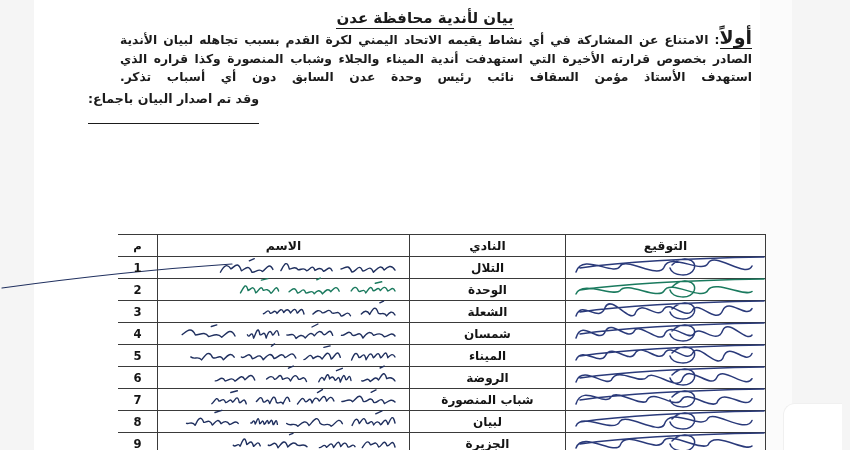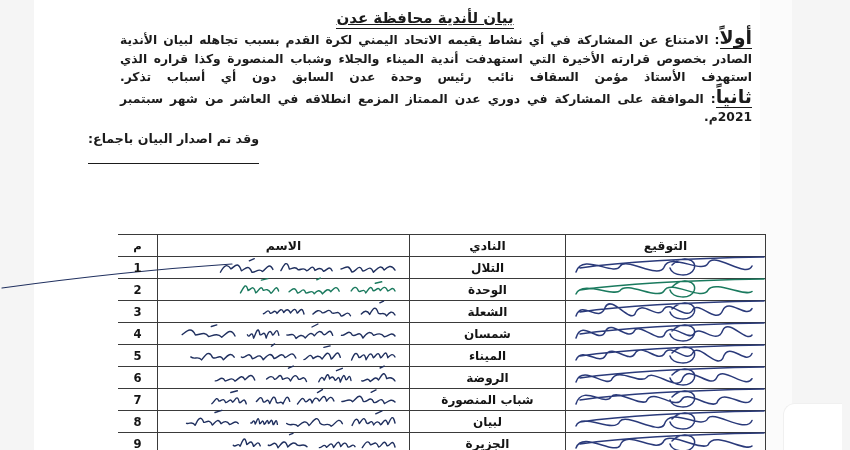--- a/index.html
+++ b/index.html
@@ -57,21 +57,20 @@
   }
 
   .doc-title {
     text-align: center;
     font-size: 15px;
     font-weight: bold;
     letter-spacing: .2px;
     margin: 9px 0 0 0;
     padding-bottom: 1px;
     display: block;
-    text-decoration: underline;
   }
   .doc-title span {
     border-bottom: 1.4px solid #1b1b1b;
     padding-bottom: 1px;
   }
 
   .para {
     font-size: 12.3px;
     font-weight: bold;
     line-height: 18.5px;
@@ -199,23 +198,20 @@
 
     <div class="doc-title">
       <span>بيان لأندية محافظة عدن</span>
     </div>
 
 
     <p class="para justify-both">
       <span class="ordinal">أولاً</span><span>: الامتناع عن المشاركة في أي نشاط يقيمه الاتحاد اليمني لكرة القدم بسبب تجاهله لبيان الأندية الصادر بخصوص قرارته الأخيرة التي استهدفت أندية الميناء والجلاء وشباب المنصورة وكذا قراره الذي استهدف الأستاذ مؤمن السقاف نائب رئيس وحدة عدن السابق دون أي أسباب تذكر.</span>
     </p>
 
-    <p class="para justify-both">
-      <span class="ordinal">ثانياً</span><span>: الموافقة على المشاركة في دوري عدن الممتاز المزمع انطلاقه في العاشر من شهر سبتمبر 2021م.</span>
-    </p>
 
 
     <div class="closing-line">
       <span>وقد تم اصدار البيان باجماع:</span>
     </div>
   </div>
 
   <div id="stray-stroke" class="ink ink-dark">
     <svg width="300" height="40" viewBox="0 0 300 40">
       <path d="M2 30 C 60 22, 140 12, 232 6" stroke-width="1.2"></path>

